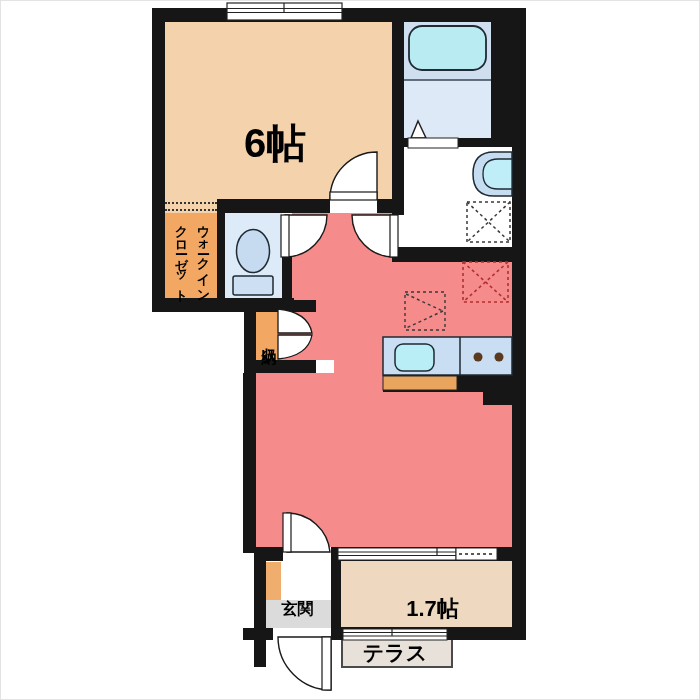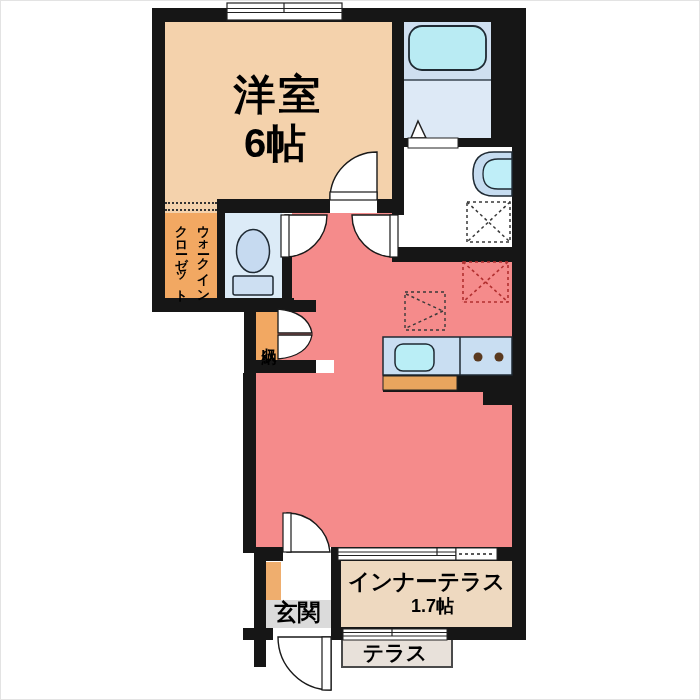--- a/index.html
+++ b/index.html
@@ -184,28 +184,26 @@
     </g>
 
     <g>
       <rect x="343" y="629" width="104" height="11" fill="#ffffff" stroke="#222" stroke-width="1"></rect>
       <line x1="343" y1="632.5" x2="447" y2="632.5" stroke="#222" stroke-width="1"></line>
       <line x1="343" y1="636" x2="447" y2="636" stroke="#222" stroke-width="1"></line>
       <line x1="392" y1="629" x2="392" y2="636" stroke="#222" stroke-width="1.2"></line>
     </g>
   </svg>
 
-  <div class="lbl" style="left:165px;top:72px;width:227px;font-size:42px;letter-spacing:3px">洋室</div>
   <div class="lbl" style="left:165px;top:122px;width:220px;font-size:40px">6帖</div>
 
   <div class="lbl vert" style="left:172px;top:216px;width:42px;height:86px;font-size:13px;line-height:1.7;letter-spacing:1px;text-align:left">ウォークインクローゼット</div>
 
   <div class="lbl vert" style="left:257px;top:316px;width:20px;height:44px;font-size:15px;letter-spacing:2px">収納</div>
 
 
-  <div class="lbl" style="left:264px;top:600px;width:67px;font-size:23px">玄関</div>
-
-  <div class="lbl" style="left:341px;top:570px;width:171px;font-size:22px">インナーテラス</div>
-  <div class="lbl" style="left:341px;top:597px;width:183px;font-size:18px">1.7帖</div>
+  <div class="lbl" style="left:264px;top:600px;width:67px;font-size:16px">玄関</div>
+
+  <div class="lbl" style="left:341px;top:597px;width:183px;font-size:22px">1.7帖</div>
 
   <div class="lbl" style="left:341px;top:642px;width:108px;font-size:21px">テラス</div>
 
 </div>
 
 </body></html>

